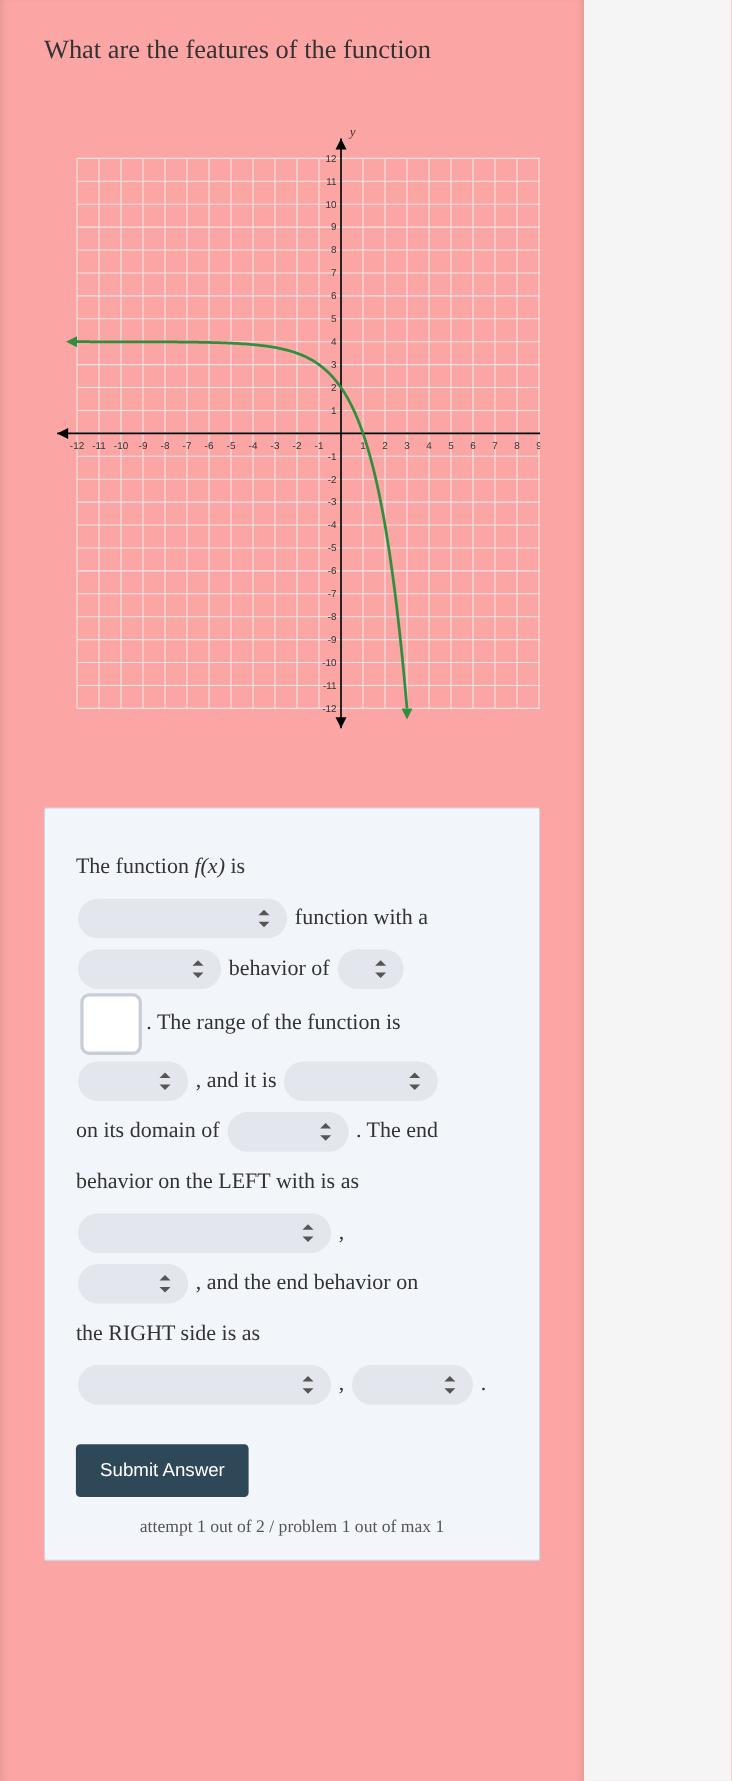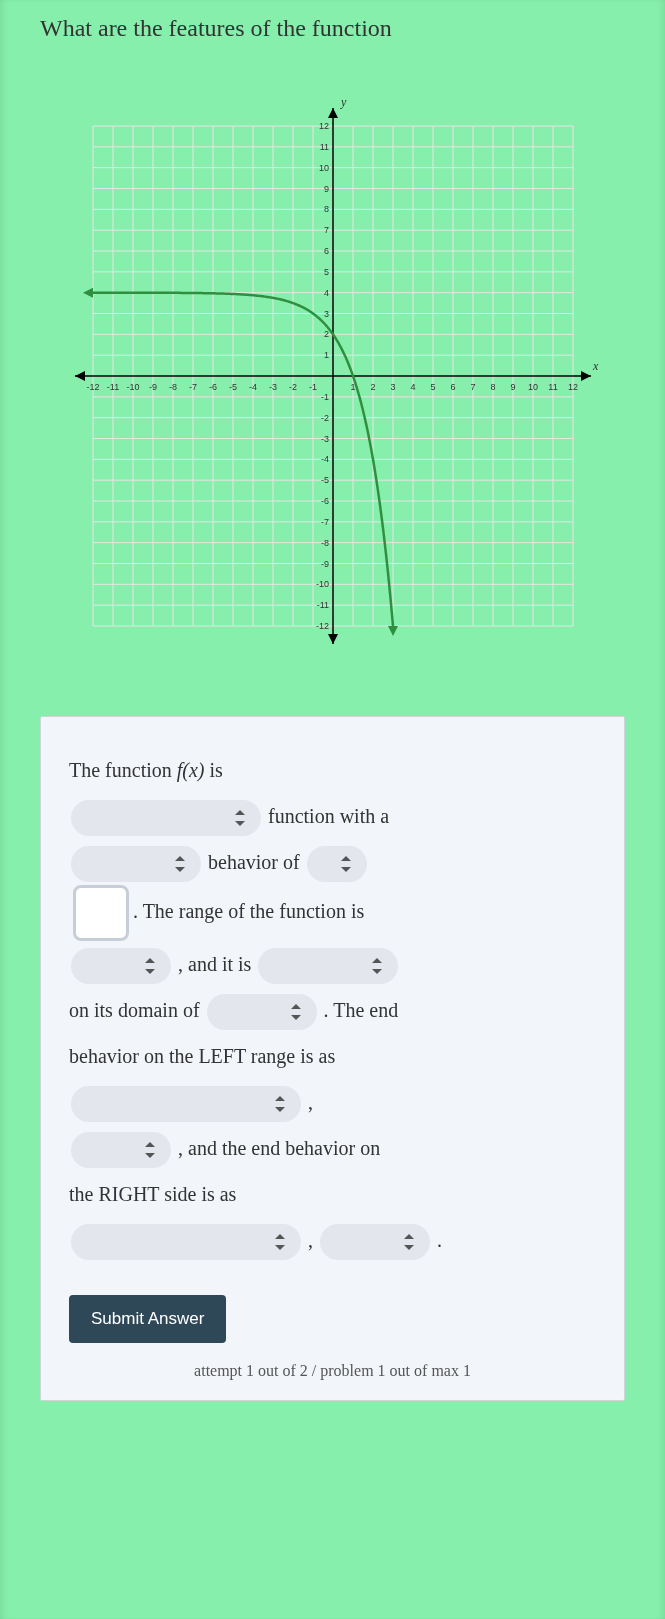--- a/index.html
+++ b/index.html
@@ -4,23 +4,23 @@
 <style>
   * { box-sizing: border-box; }
   body {
     margin: 0;
     padding: 0;
     font-family: Georgia, 'Times New Roman', serif;
     background: #f5f5f5;
     width: 665px;
   }
   .page {
-    background: #86efac;
-    padding: 12px 40px 40px 40px;
-    width: 665px;
+    background: #fca5a5;
+    padding: 30px 40px 40px 40px;
+    width: 531px;
     min-height: 1619px;
     box-shadow: inset 6px 0 8px -6px rgba(0,0,0,0.15), inset -6px 0 8px -6px rgba(0,0,0,0.15);
   }
   .question {
     font-size: 24px;
     color: #333;
     line-height: 1.4;
     margin-bottom: 20px;
   }
   .math {
@@ -251,21 +251,21 @@
         </span><br>
       <span class="num-input"></span><span>. The range of the function is</span><br>
       <span class="dropdown w100">
           <span class="caret"></span>
         </span><span> , and it is </span><span class="dropdown w140">
           <span class="caret"></span>
         </span><br>
       <span>on its domain of </span><span class="dropdown w110">
           <span class="caret"></span>
         </span><span> . The end</span><br>
-      <span>behavior on the LEFT range is as</span><br>
+      <span>behavior on the LEFT with is as</span><br>
       <span class="dropdown w220">
           <span class="caret"></span>
         </span><span> ,</span><br>
       <span class="dropdown w100">
           <span class="caret"></span>
         </span><span> , and the end behavior on</span><br>
       <span>the RIGHT side is as</span><br>
       <span class="dropdown w220">
           <span class="caret"></span>
         </span><span> ,</span> <span class="dropdown w110">

